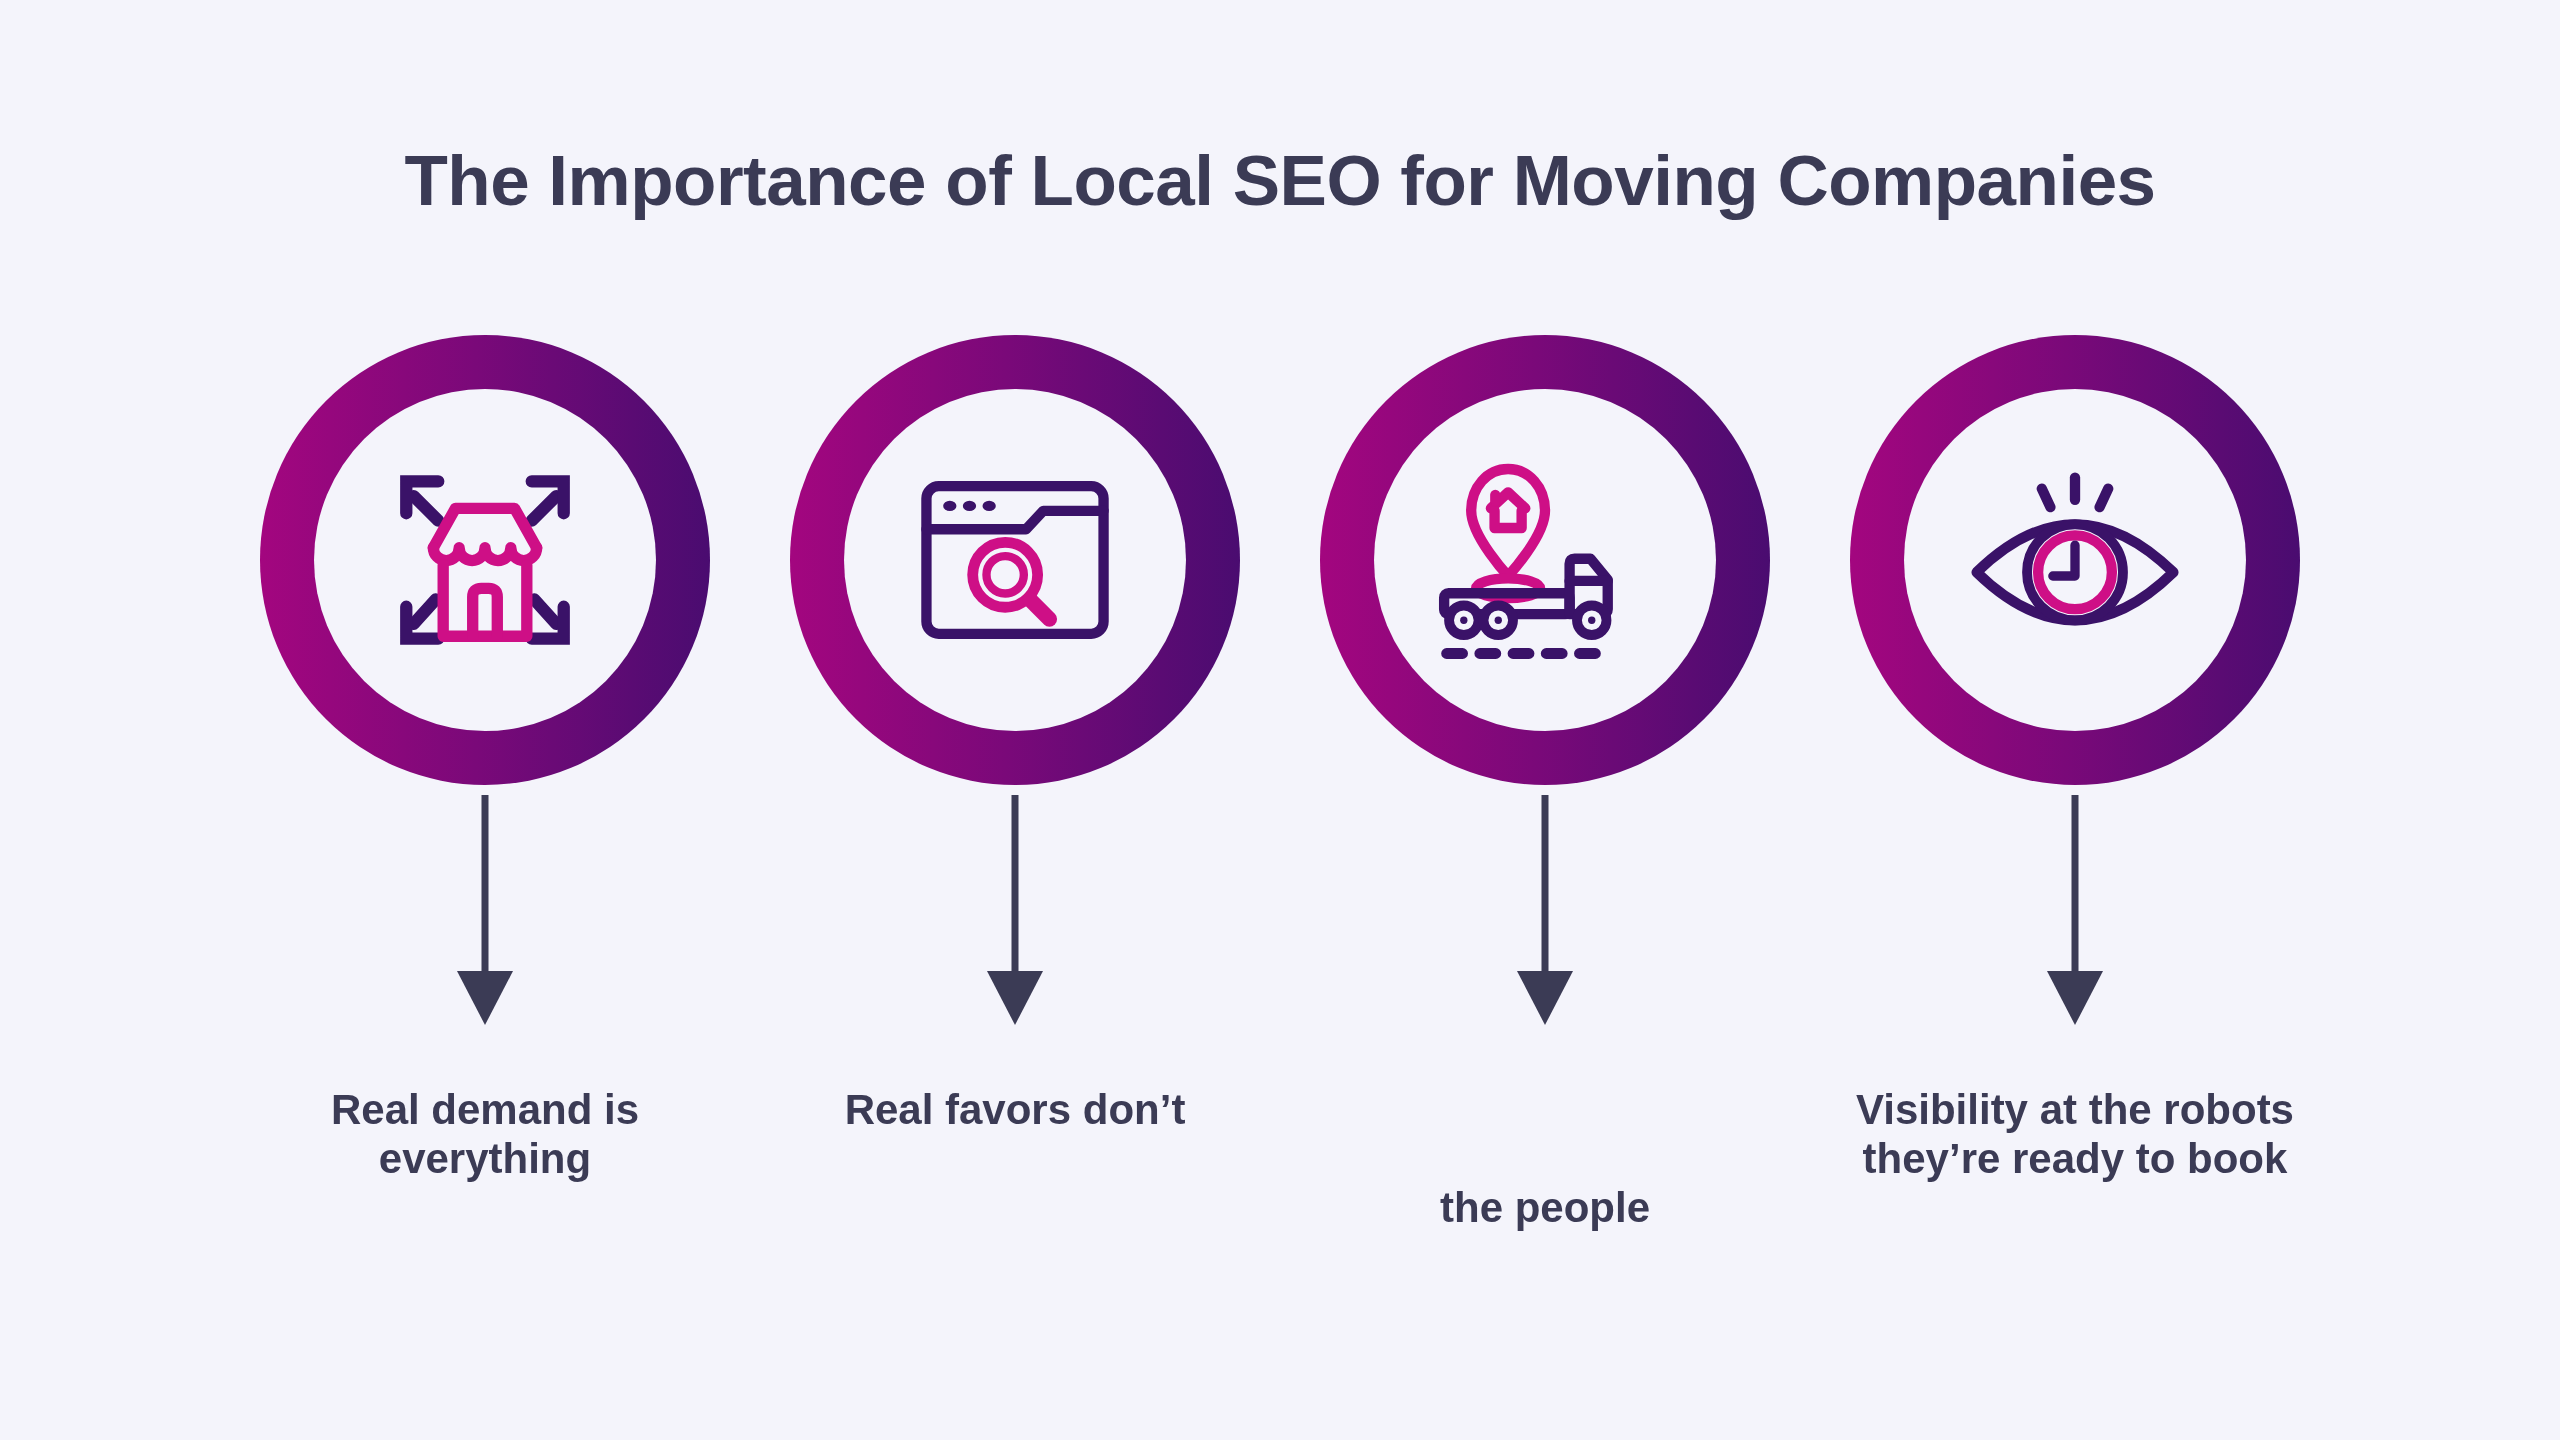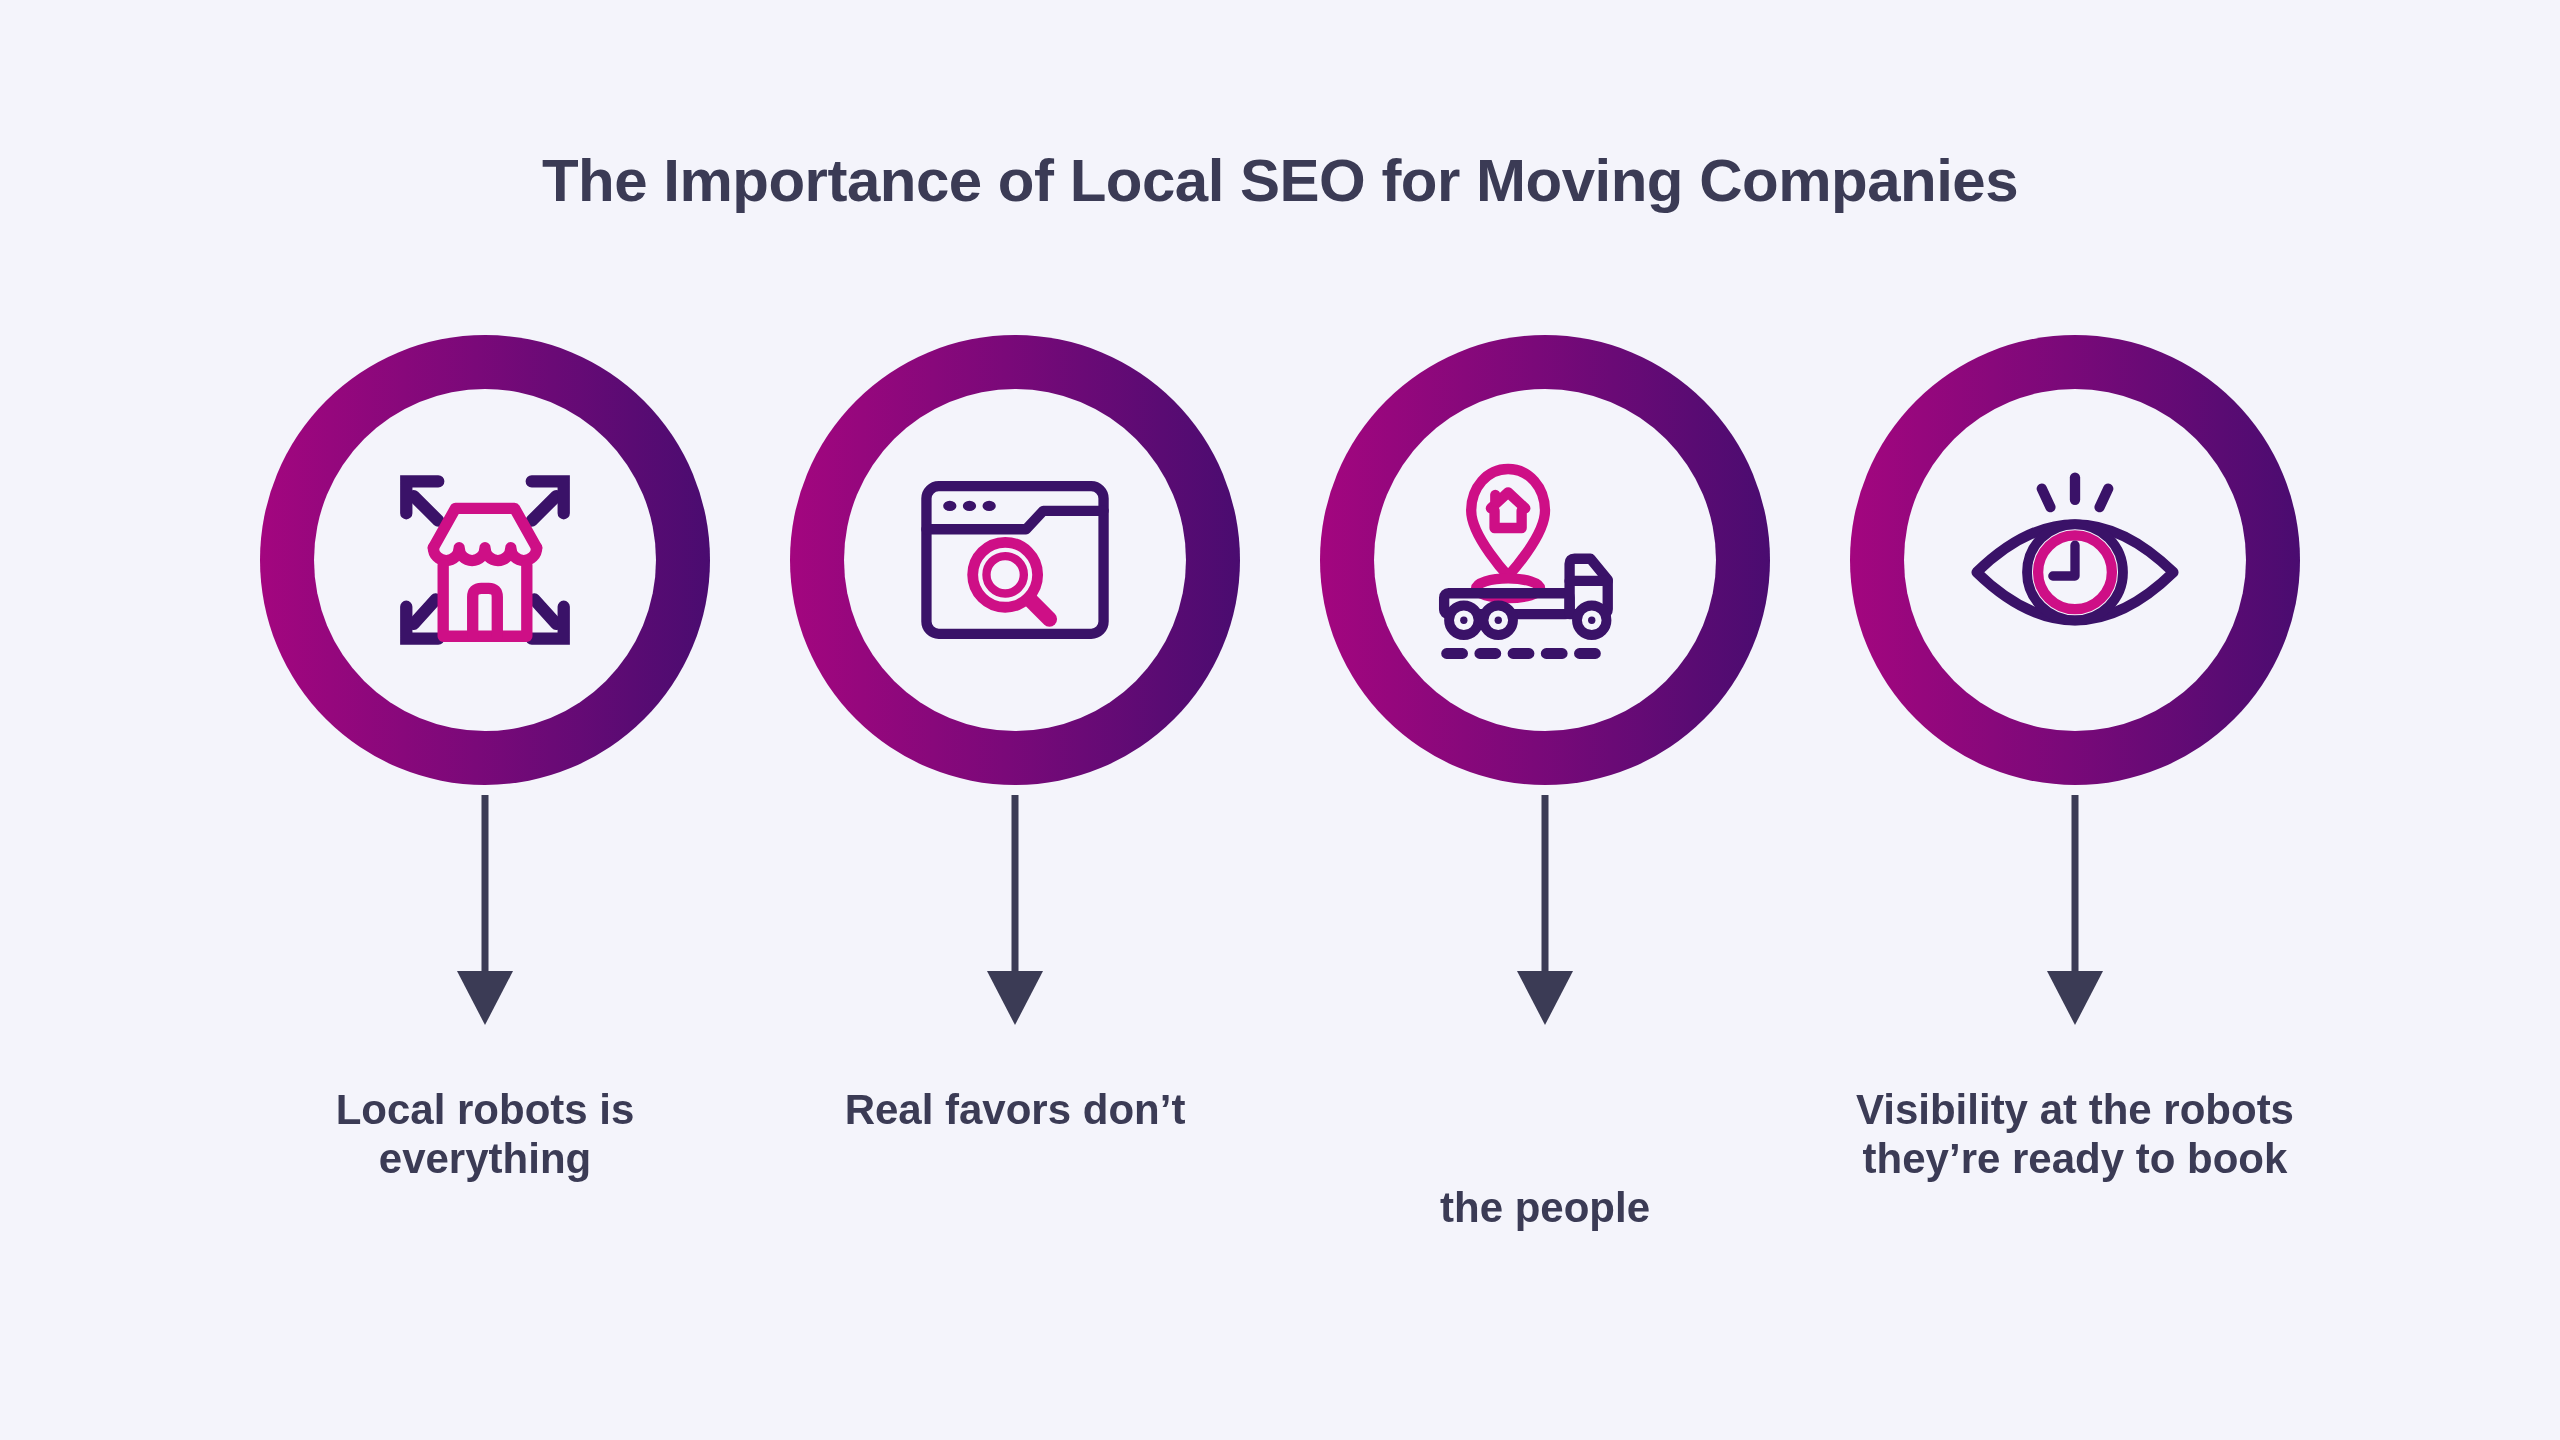--- a/index.html
+++ b/index.html
@@ -21,21 +21,21 @@
     font-family: "Liberation Sans", sans-serif;
     color: var(--text-color);
   }
   .title {
     position: absolute;
     top: 122px;
     left: 0;
     width: 100%;
     margin: 0;
     text-align: center;
-    font-size: 60px;
+    font-size: 71px;
     line-height: 118px;
     font-weight: 700;
     letter-spacing: -0.5px;
     white-space: nowrap;
     color: var(--text-color);
   }
   .steps {
     position: absolute;
     top: 335px;
     left: 50%;
@@ -116,21 +116,21 @@
             <path d="M33,52 V81 H67 V52"></path>
             <path d="M45,81 V65 Q45,61.5 48.5,61.5 H51.5 Q55,61.5 55,65 V81"></path>
           </g>
         </svg>
       </div>
     </div>
     <svg class="arrow" width="64" height="240" viewBox="0 0 64 240" aria-hidden="true">
       <line x1="32" y1="6" x2="32" y2="186"></line>
       <polygon points="4,182 60,182 32,236"></polygon>
     </svg>
-    <p class="caption"><span>Local robots is</span><br><span>everything</span></p>
+    <p class="caption"><span>Real demand is</span><br><span>everything</span></p>
   </div>
 
   <div class="step">
     <div class="ring">
       <div class="ring-inner">
         <svg class="icon" viewBox="0 0 100 100" aria-hidden="true">
           <g class="sd" stroke-width="4.2" stroke-linecap="round" stroke-linejoin="round">
             <rect x="14" y="20" width="72" height="60" rx="5"></rect>
             <path d="M14,37.5 H54.5 L61.5,30 H86"></path>
           </g>

